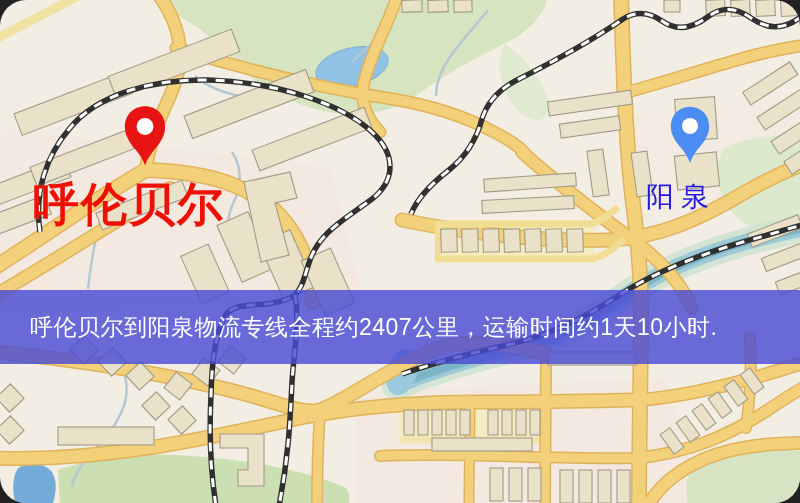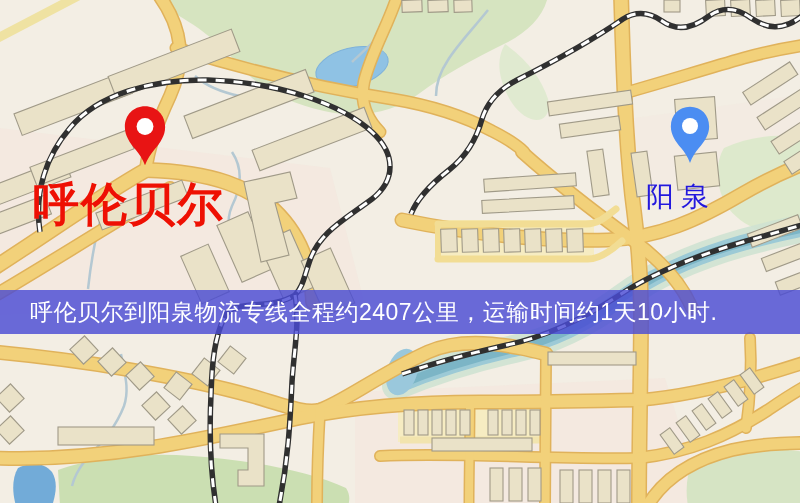--- a/index.html
+++ b/index.html
@@ -1,24 +1,24 @@
 <!DOCTYPE html>
 <html><head>
 <meta charset="utf-8">
 <style>
   html,body{margin:0;padding:0;background:#222;}
   .screen{position:relative;width:800px;height:503px;overflow:hidden;
-          font-family:"Liberation Sans","DejaVu Sans",sans-serif;background:#f3eee4;}
+          font-family:"Liberation Sans","DejaVu Sans",sans-serif;background:#f3eee4;border-radius:26px;}
   .screen svg.map{position:absolute;left:0;top:0;}
   .pin{position:absolute;}
   .place-label{position:absolute;white-space:nowrap;font-weight:700;
                text-shadow:0 0 2px rgba(255,255,255,.35);}
   .place-label.origin{left:33px;top:174px;font-size:46px;letter-spacing:2px;color:#ee1003;}
   .place-label.dest{left:646px;top:178px;font-size:28px;letter-spacing:7px;color:#2318dd;font-weight:500;}
-  .banner{position:absolute;left:0;top:290px;width:800px;height:44px;
+  .banner{position:absolute;left:0;top:290px;width:800px;height:74px;
           background:rgba(74,76,212,0.82);display:flex;align-items:center;}
   .banner .banner-text{color:#ffffff;font-size:23px;letter-spacing:.5px;padding-left:30px;}
 </style>
 </head>
 <body>
 
 <div class="screen">
 
   <svg class="map" width="800" height="503" viewBox="0 0 800 503">
 

